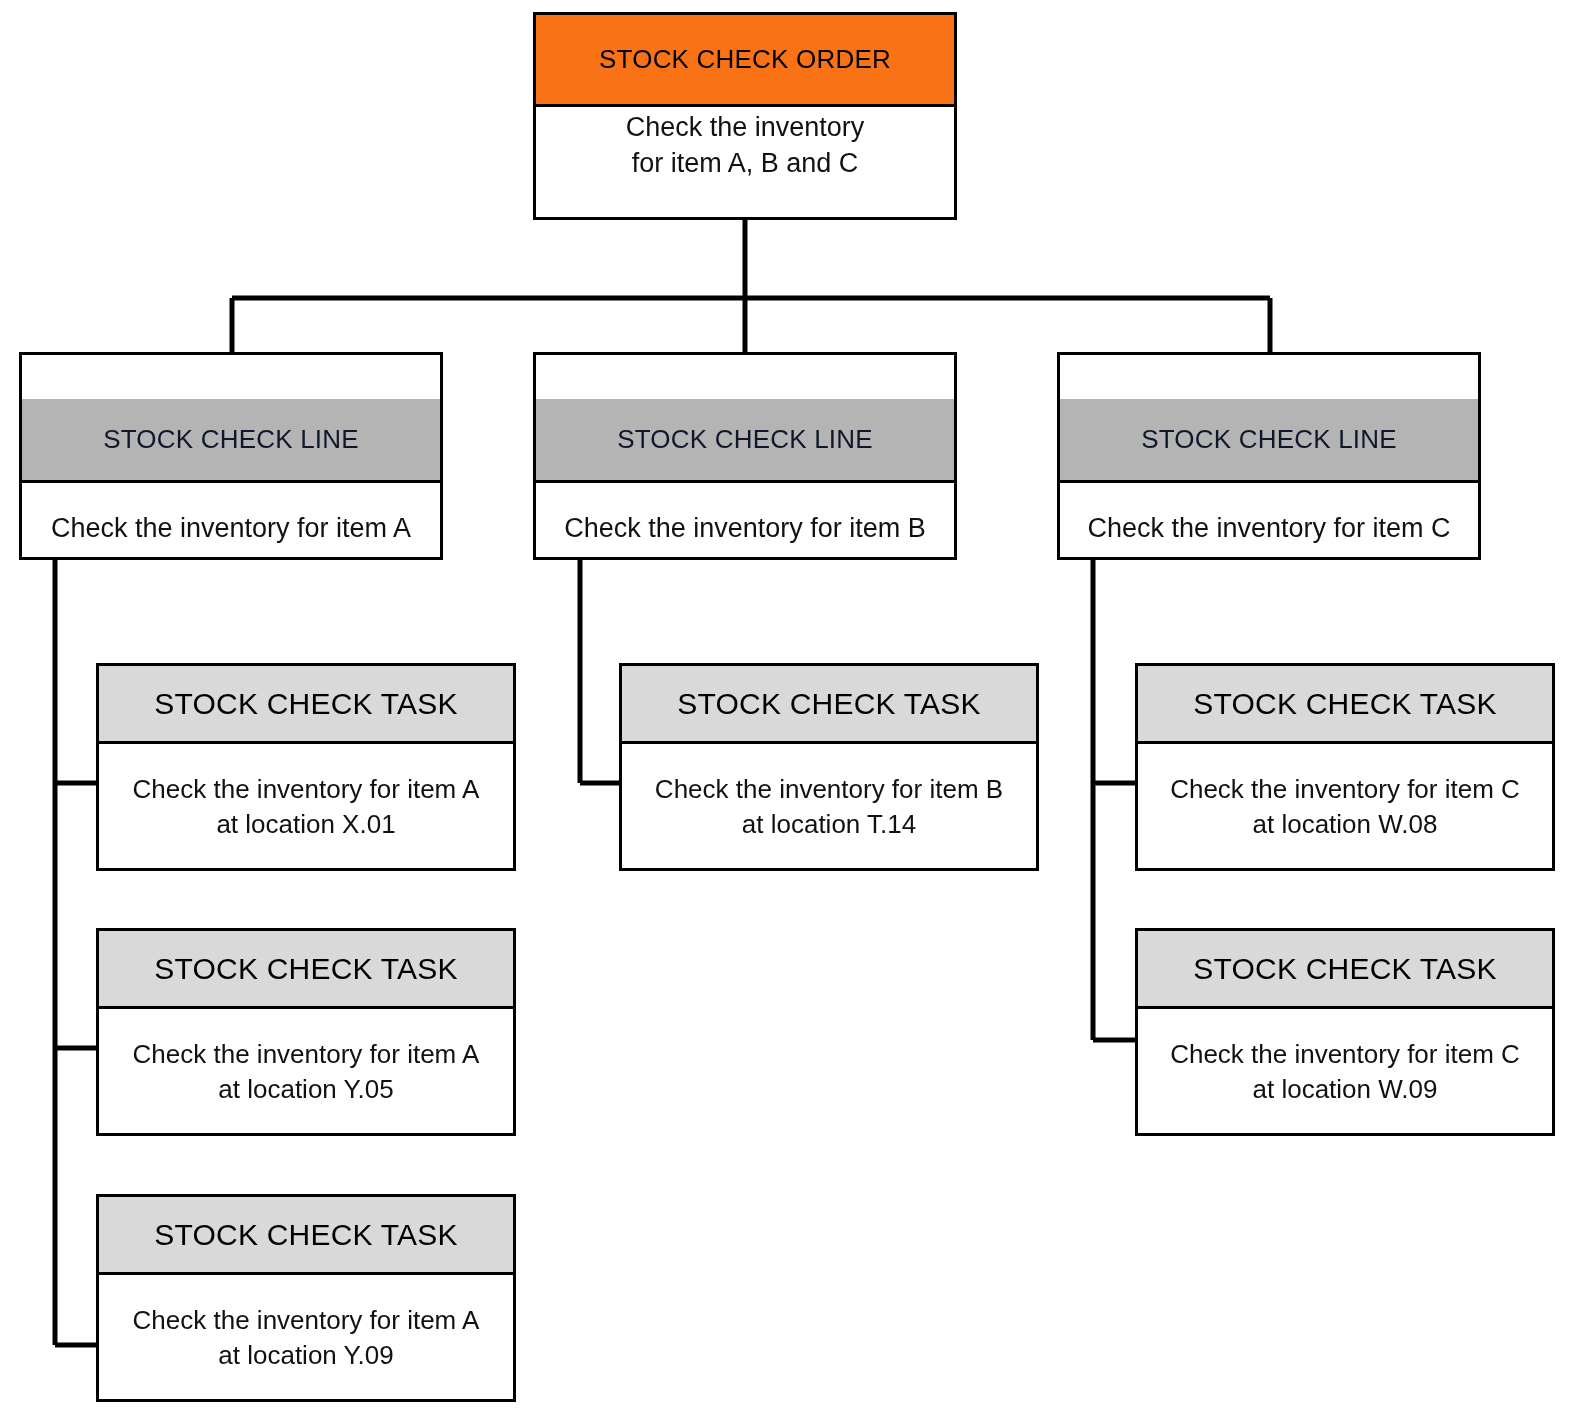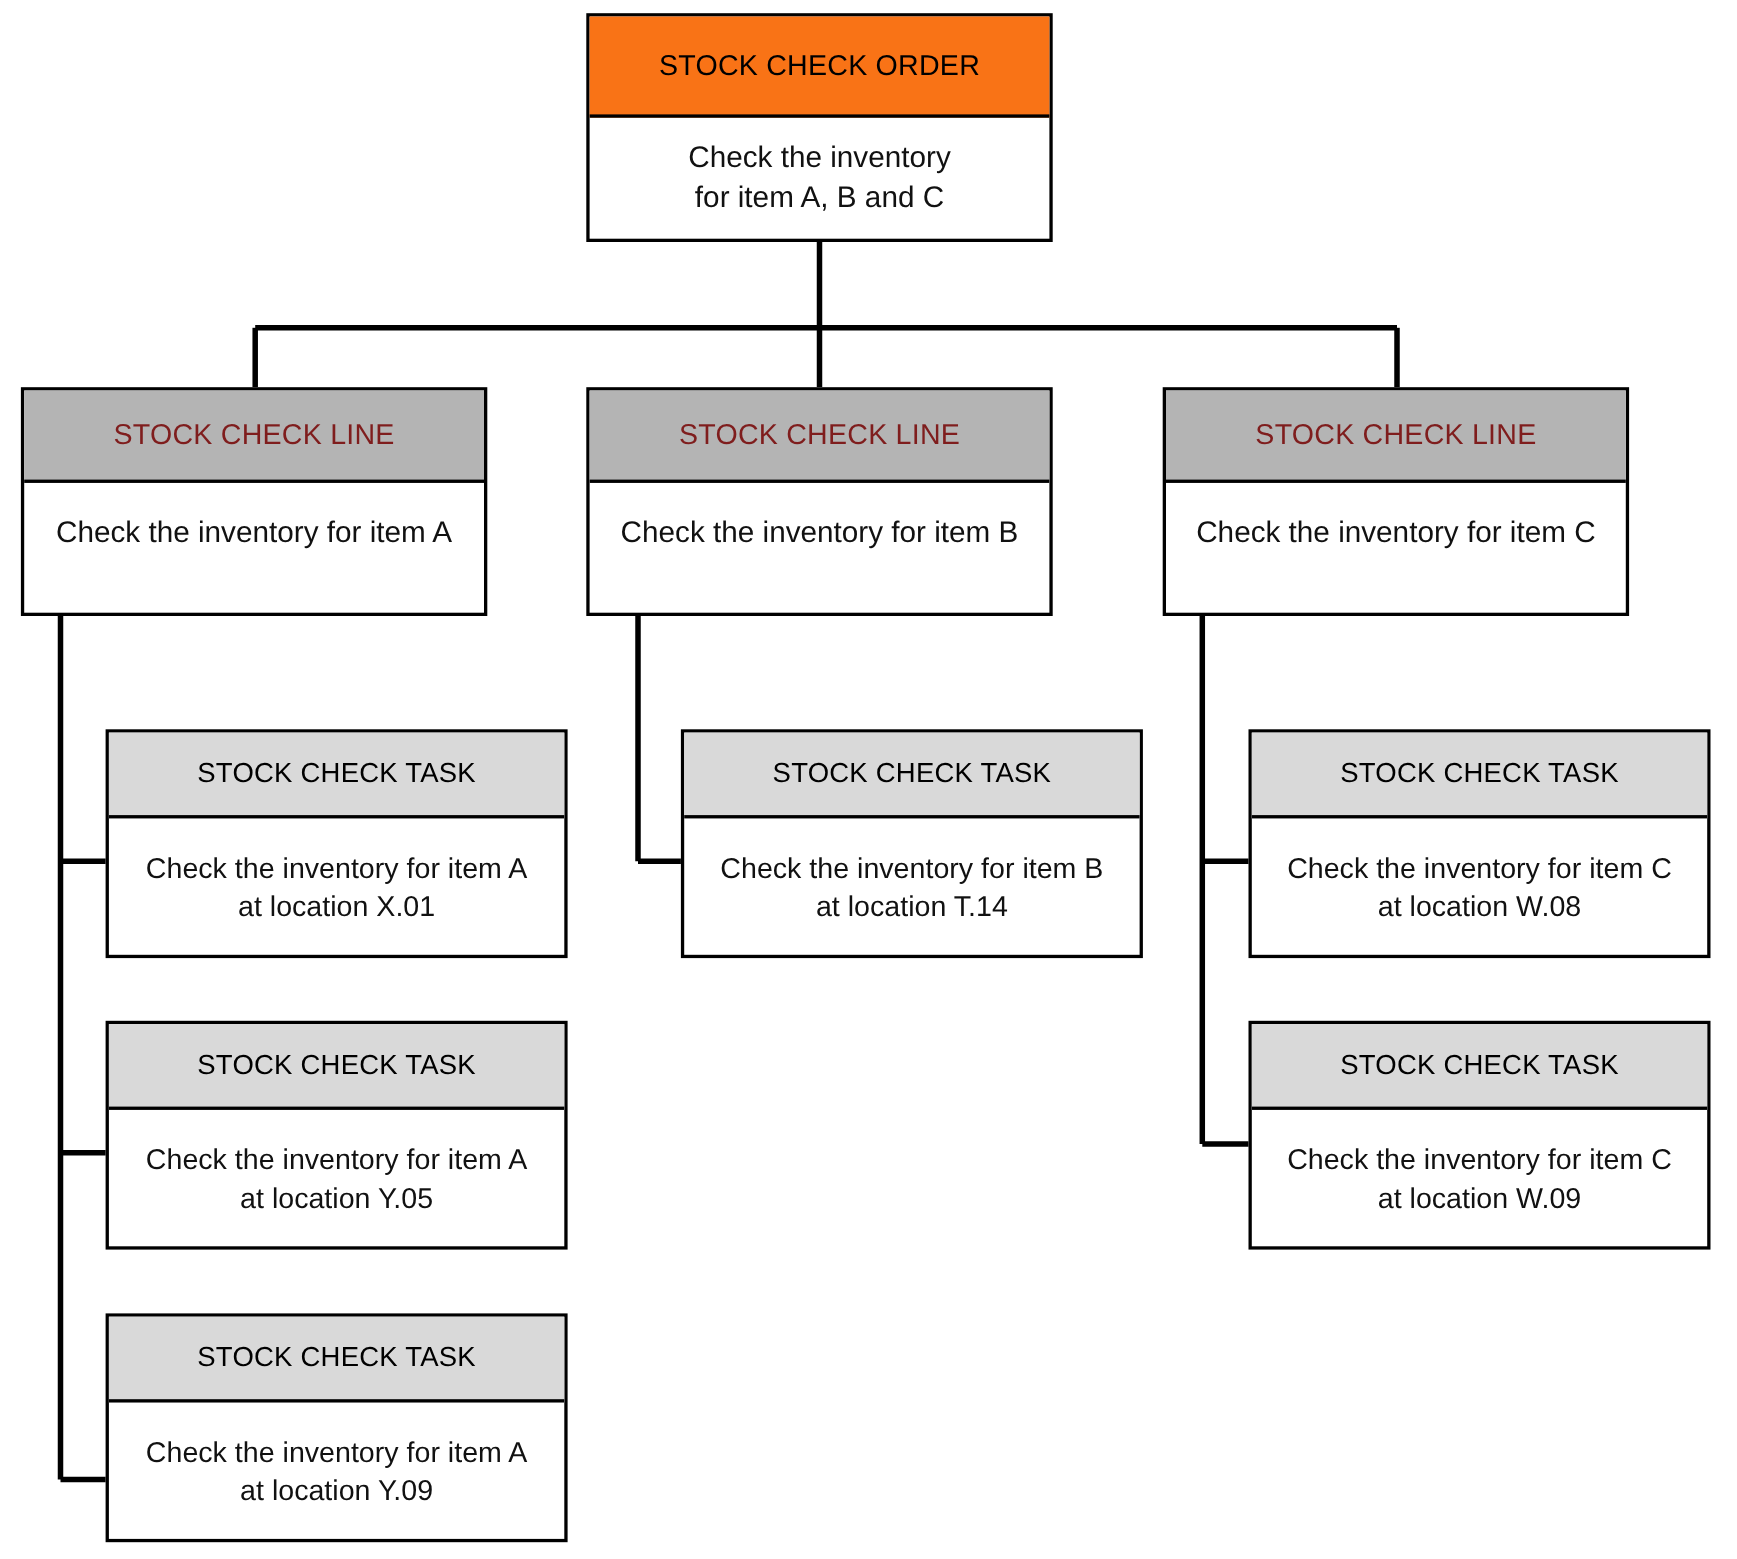--- a/index.html
+++ b/index.html
@@ -68,49 +68,50 @@
     height: 208px;
   }
   .node.level-order .node-header {
     height: 92px;
     background: #f97316;
     color: #000000;
     font-size: 26px;
   }
   .node.level-order .node-body {
     font-size: 27px;
-    padding-top: 18px;
+    padding-top: 2px;
   }
 
   
   .node.level-line {
     width: 424px;
     height: 208px;
   }
   .node.level-line .node-header {
     height: 84px;
     background: #b4b4b4;
-    color: #7f1d1d;
+    color: #0f172a;
     font-size: 26px;
+    margin-top: 44px;
   }
   .node.level-line .node-body {
     font-size: 27px;
     padding-top: 27px;
   }
 
   
   .node.level-task {
     width: 420px;
     height: 208px;
   }
   .node.level-task .node-header {
     height: 78px;
     background: #d9d9d9;
     color: #000000;
-    font-size: 25px;
+    font-size: 30px;
   }
   .node.level-task .node-body {
     font-size: 26px;
     padding-top: 28px;
   }
 </style>
 </head>
 <body>
 
 <div id="diagram">

